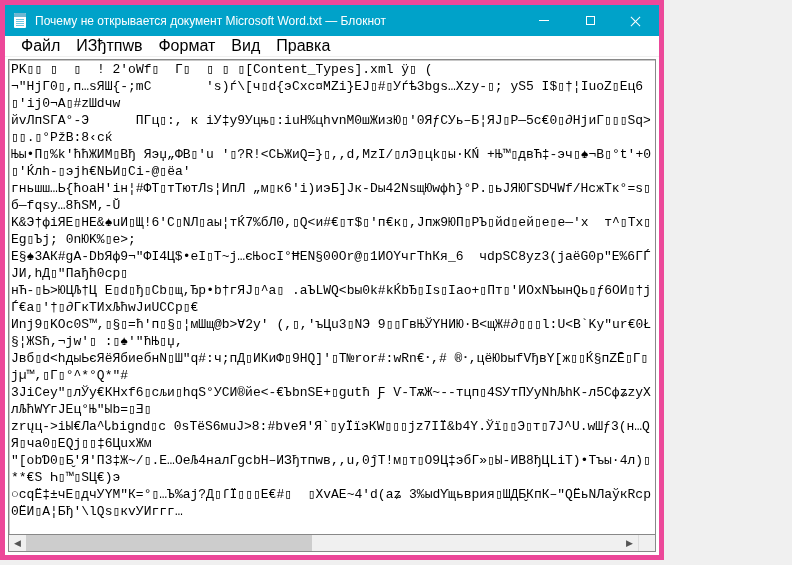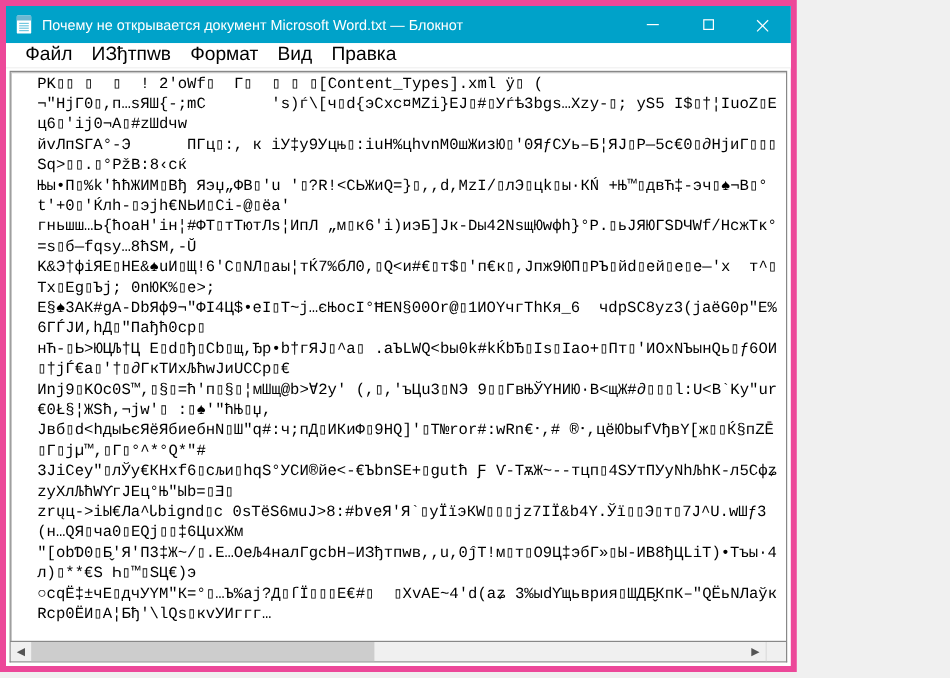--- a/index.html
+++ b/index.html
@@ -88,21 +88,21 @@
     font-family: Consolas, 'Courier New', monospace;
     font-size: 13px;
     line-height: 17px;
     color: #000;
     padding: 1px 3px 1px 2px;
     white-space: pre-wrap;
     word-break: break-all;
     overflow: hidden;
     position: relative;
   }
-  .editor .line { display:block;margin-left:20px; }
+  .editor .line { display:block; }
   .gap { height: 17px; }
 
   .hscroll {
     height: 17px;
     background: #f0f0f0;
     display: flex; align-items: stretch;
     border: 1px solid #888; border-top: none;
   }
   .hs-btn {
     width: 17px; display:flex; align-items:center; justify-content:center;

